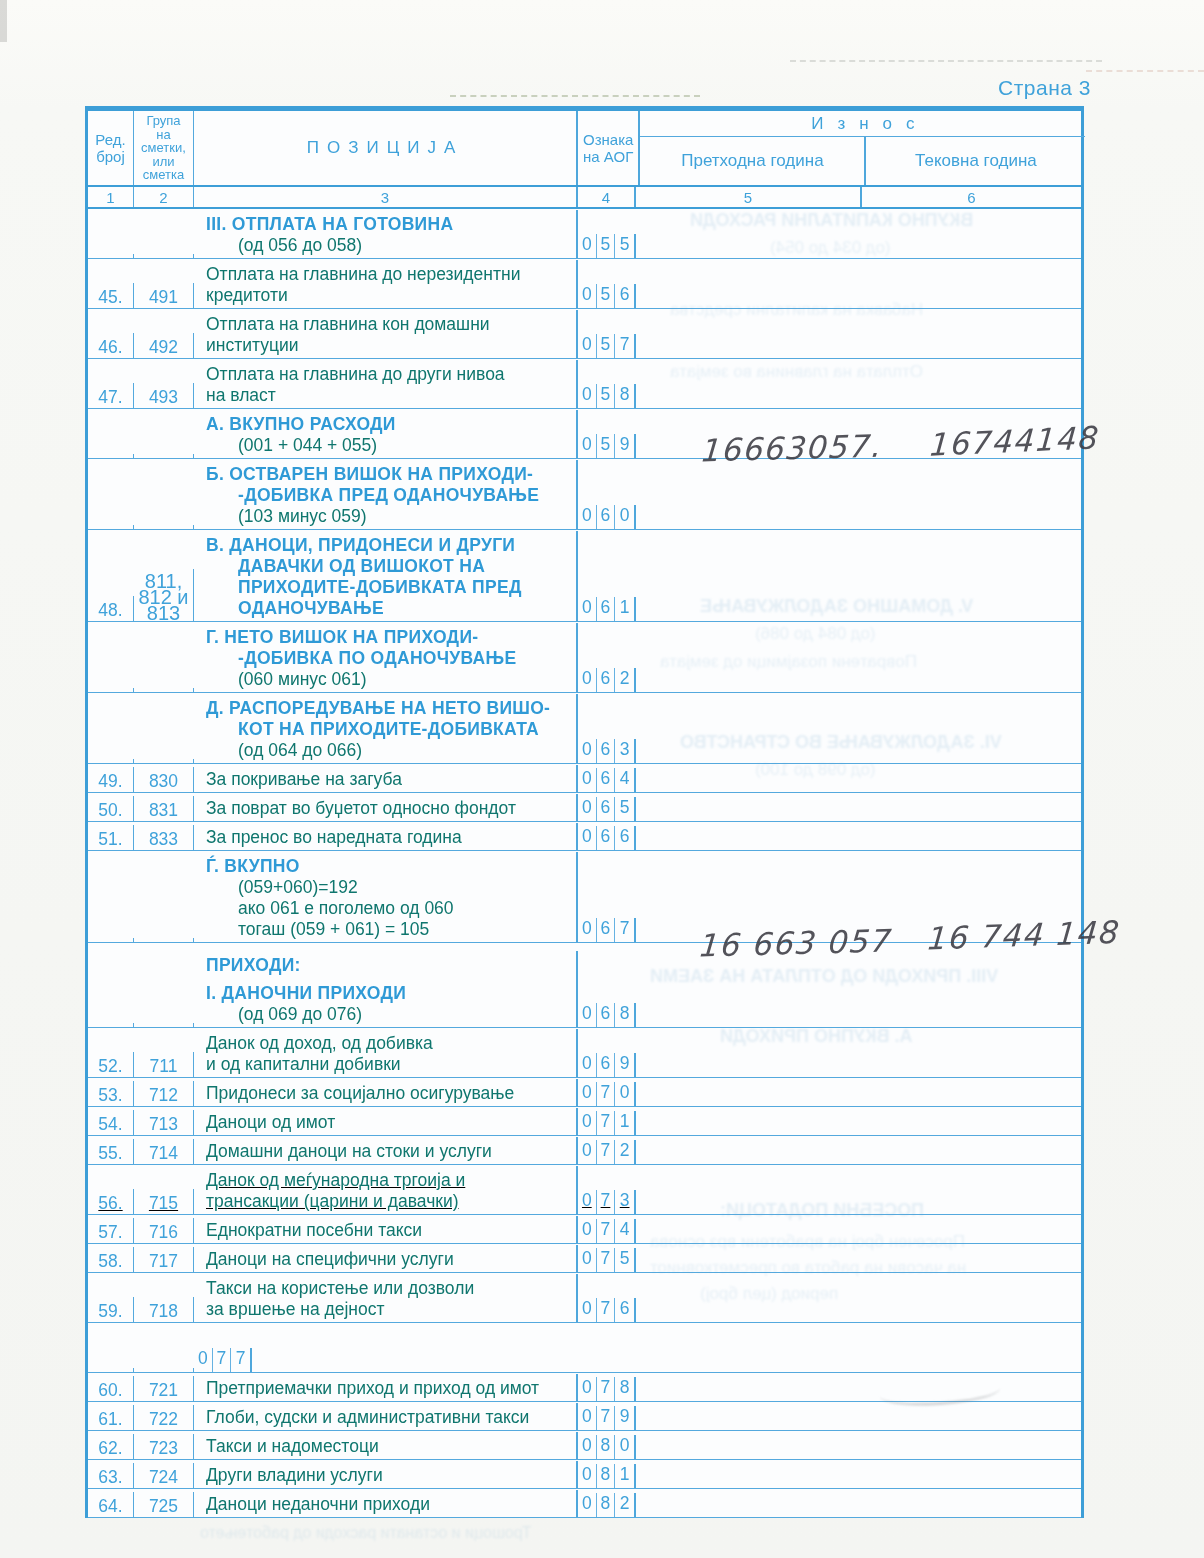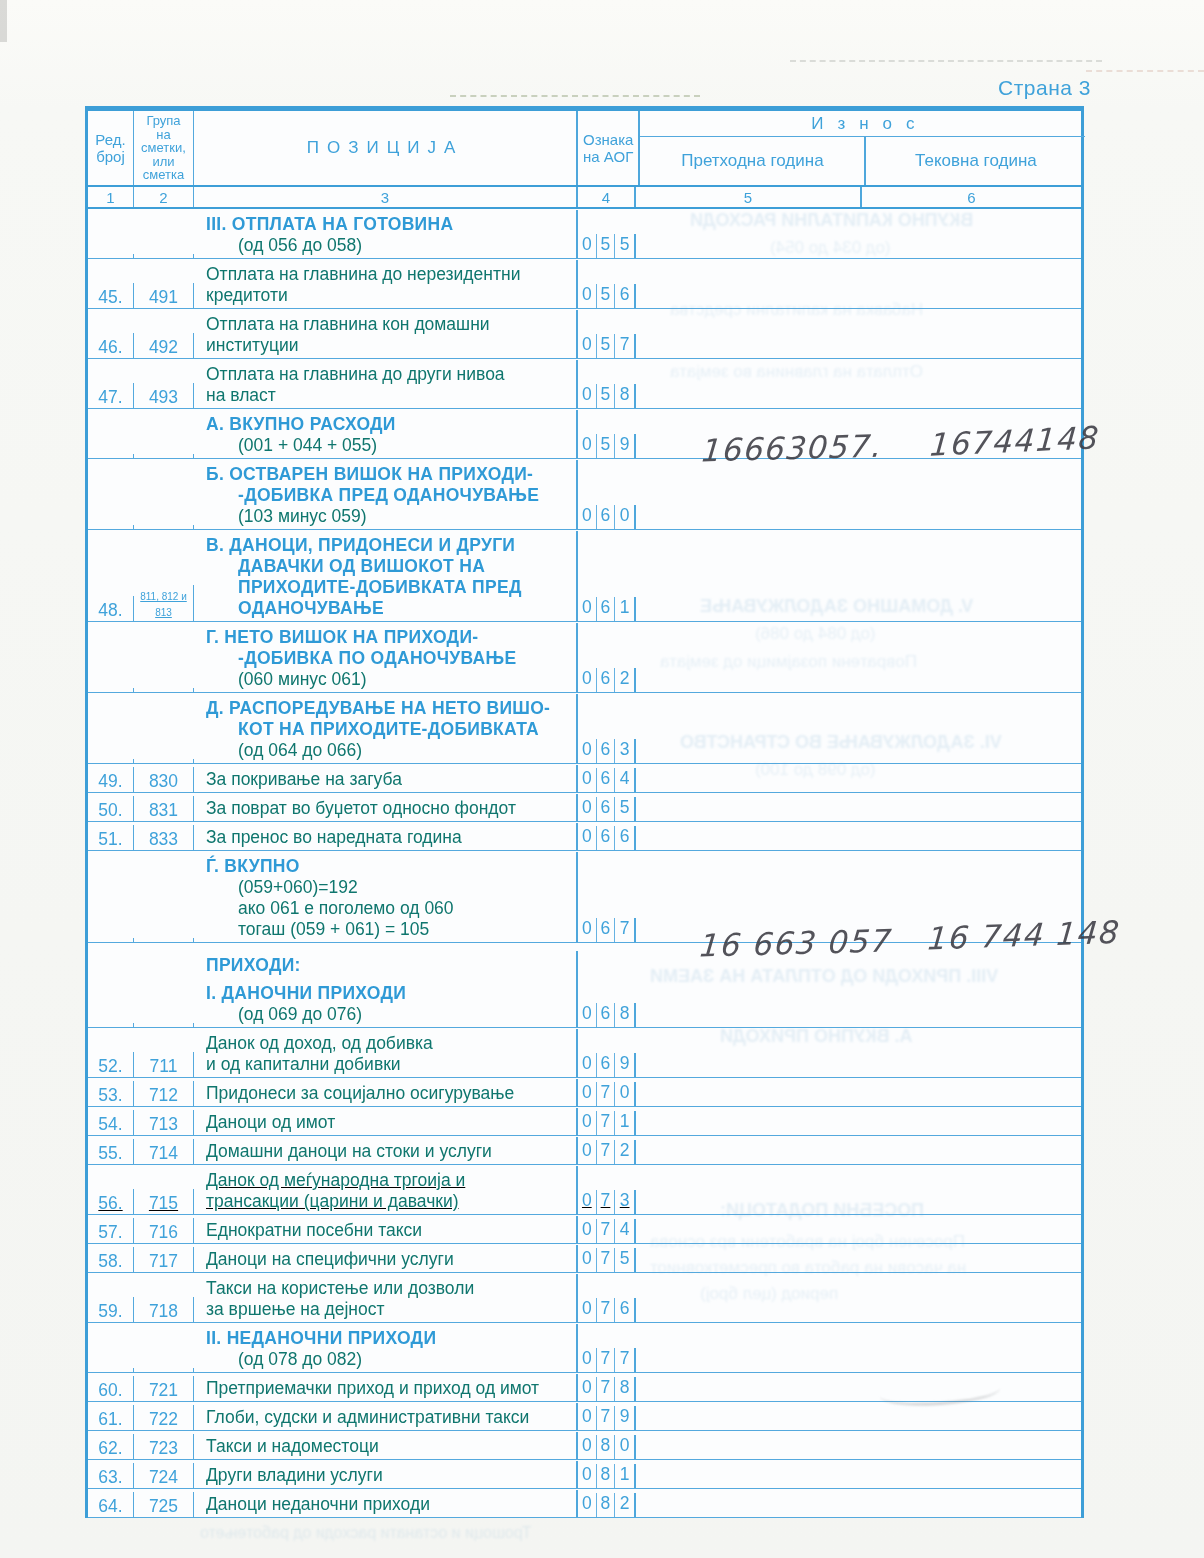--- a/index.html
+++ b/index.html
@@ -61,21 +61,21 @@
   .numrow .c3{border-right:2px solid #4ea7dc;}
   .numrow .c4{border-right:2px solid #4ea7dc;}
   .numrow .c5{border-right:2px solid #4ea7dc;}
   
   .row{display:flex;border-bottom:1.5px solid #54a9de;align-items:flex-end;}
   .cell{color:#3fa2da;}
   .cell.c1{display:flex;justify-content:center;padding-top:4px;font-size:17.5px;
     border-right:1.5px solid #54a9de;}
   .cell.c2{display:flex;justify-content:center;padding-top:4px;font-size:17.5px;
     border-right:1.5px solid #54a9de;text-align:center;}
-  .cell.c2.small{font-size:10px;line-height:16px;text-decoration:underline;}
+  .cell.c2.small{font-size:20px;line-height:16px;}
   .cell.c3{padding:4px 4px 2px 12px;font-size:17.5px;line-height:21px;
     border-right:2px solid #4ea7dc;}
   .line.b{font-weight:bold;color:#2f9ad6;letter-spacing:.3px;}
   .line.r{color:#0f766e;}
   .line.cont{padding-left:32px;}
   .spread .line.b:first-child{margin-bottom:7px;}
   .cell.c4{display:flex;border-right:2px solid #4ea7dc;}
   .ac{width:33.34%;border-right:1px solid #66b2e2;display:flex;align-items:flex-end;
     justify-content:center;padding-bottom:3px;font-size:17.5px;}
   .ac:last-child{border-right:none;}
@@ -1045,24 +1045,20 @@
             <div class="dc"></div>
             <div class="dc"></div>
             <div class="dc"></div>
             <div class="dc"></div>
             <div class="dc"></div>
           </div>
         </div>
         <div class="row" style="min-height: 50px;">
           <div class="cell c1"></div>
           <div class="cell c2"></div>
-          <div class="cell c3">
-            <div class="line b">II. НЕДАНОЧНИ ПРИХОДИ</div>
-            <div class="line r cont">(од 078 до 082)</div>
-          </div>
           <div class="cell c4">
             <div class="ac">0</div>
             <div class="ac">7</div>
             <div class="ac">7</div>
           </div>
           <div class="cell amt c5">
             <div class="dc"></div>
             <div class="dc"></div>
             <div class="dc"></div>
             <div class="dc"></div>

